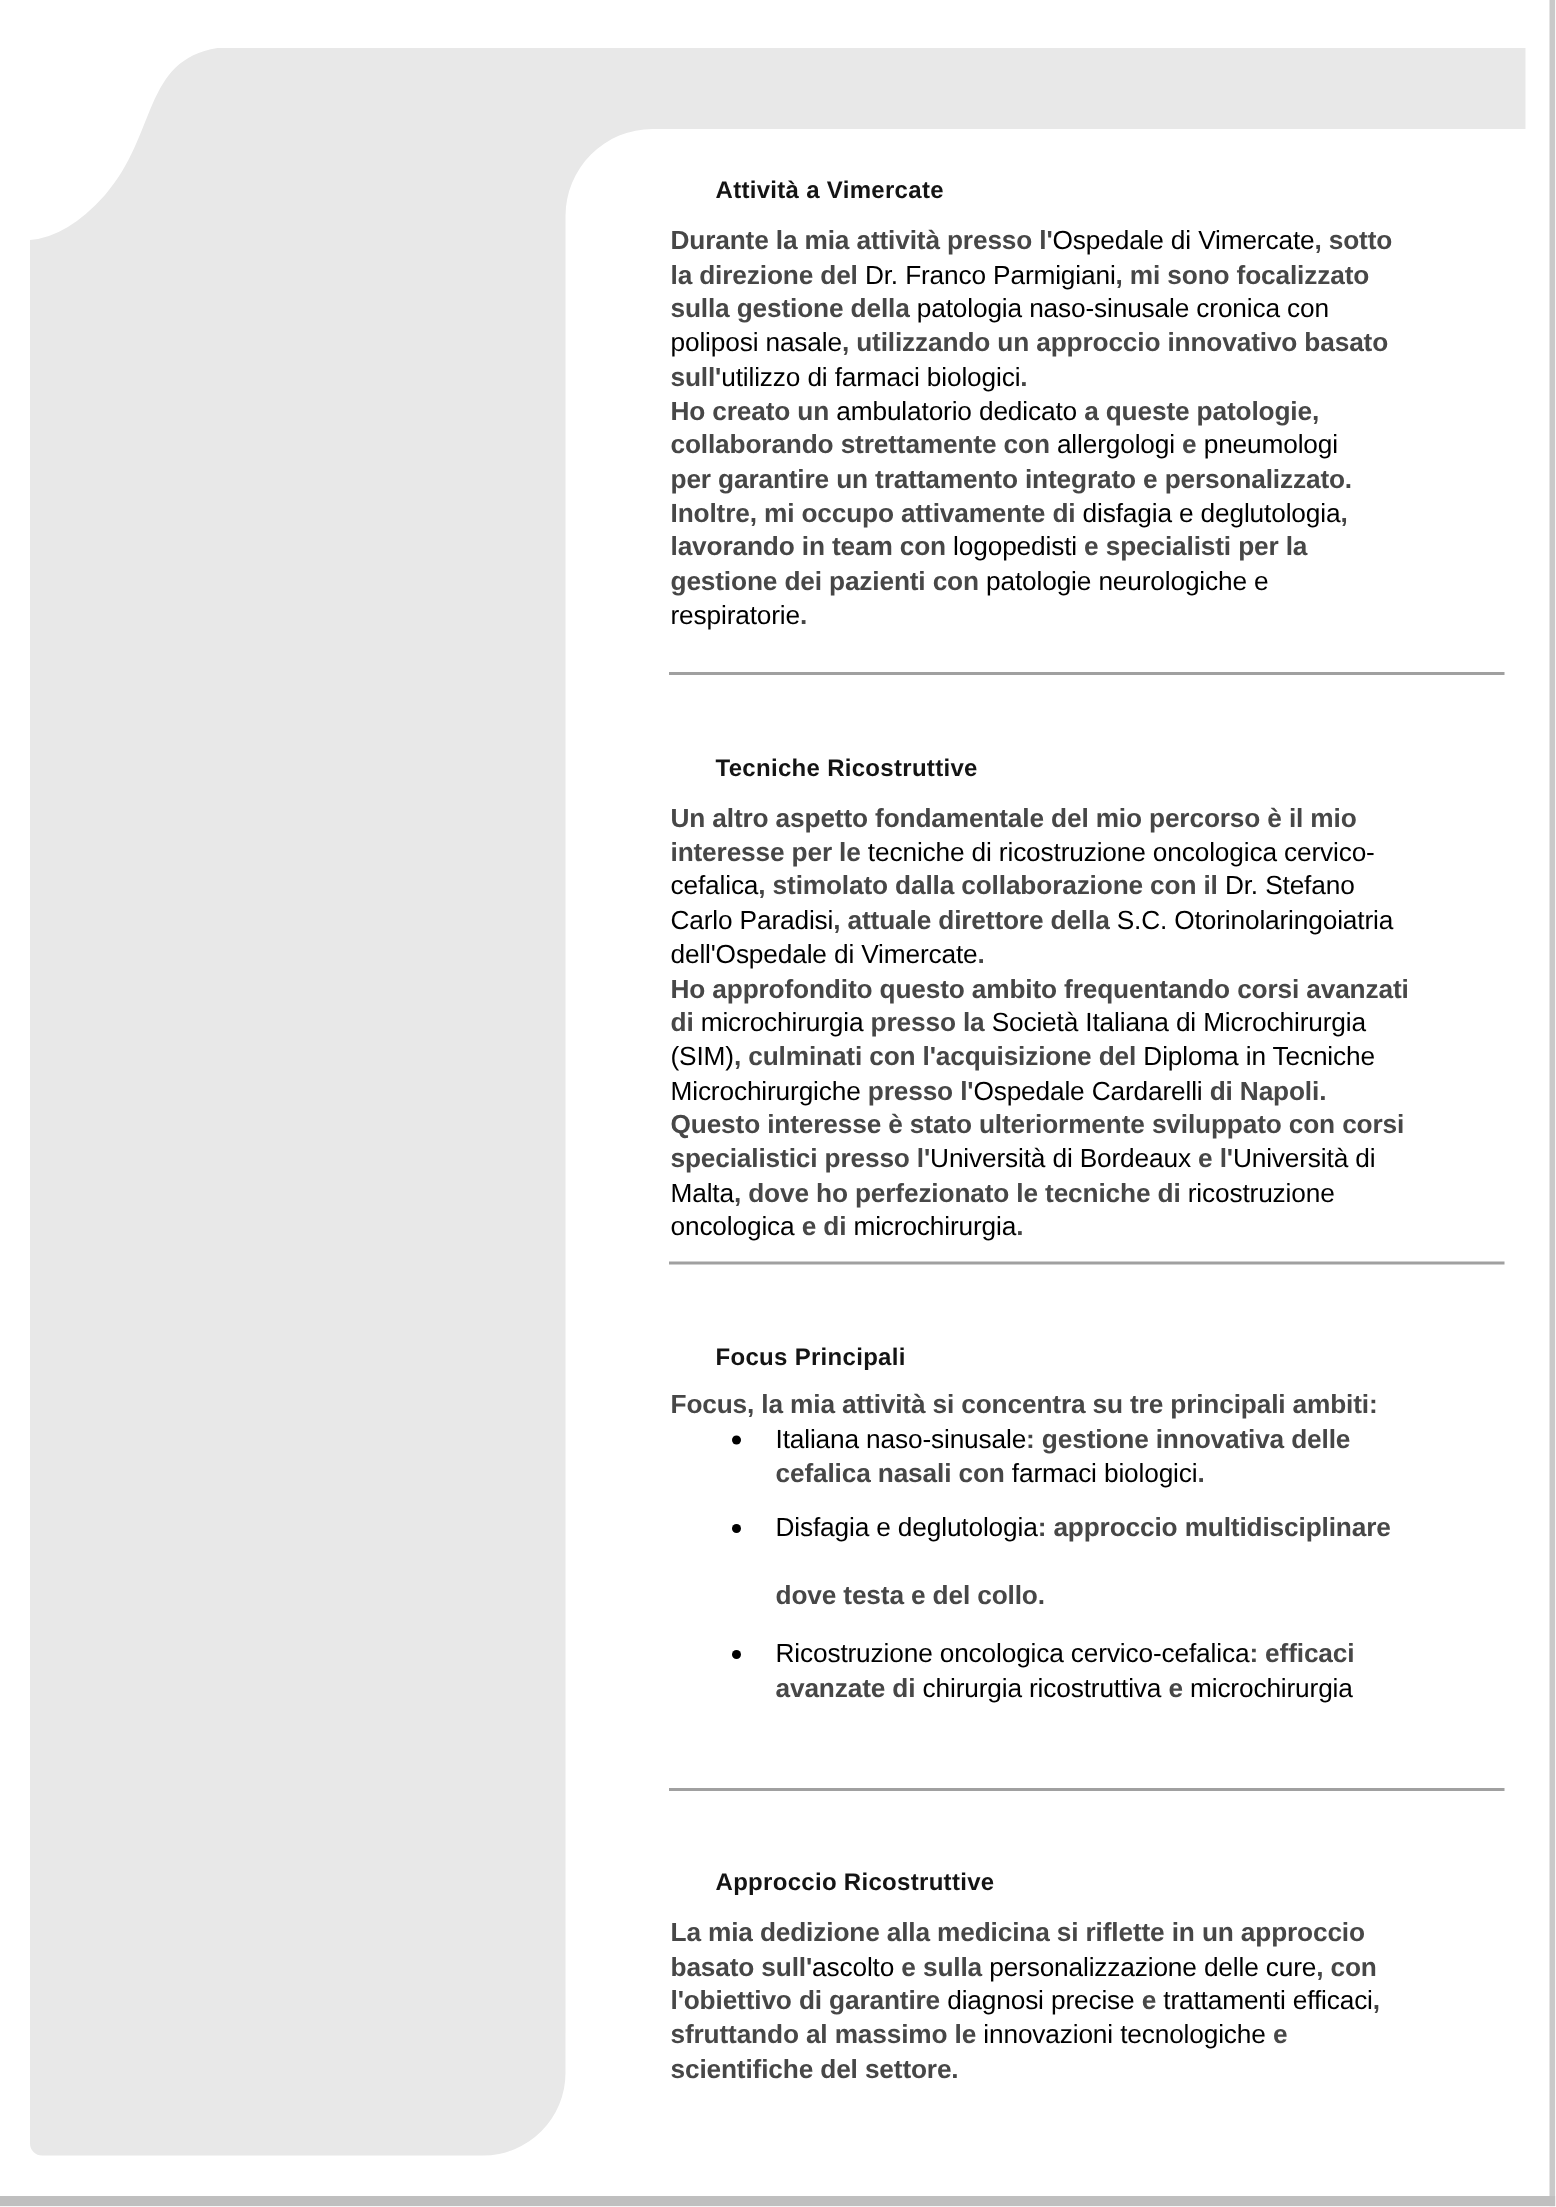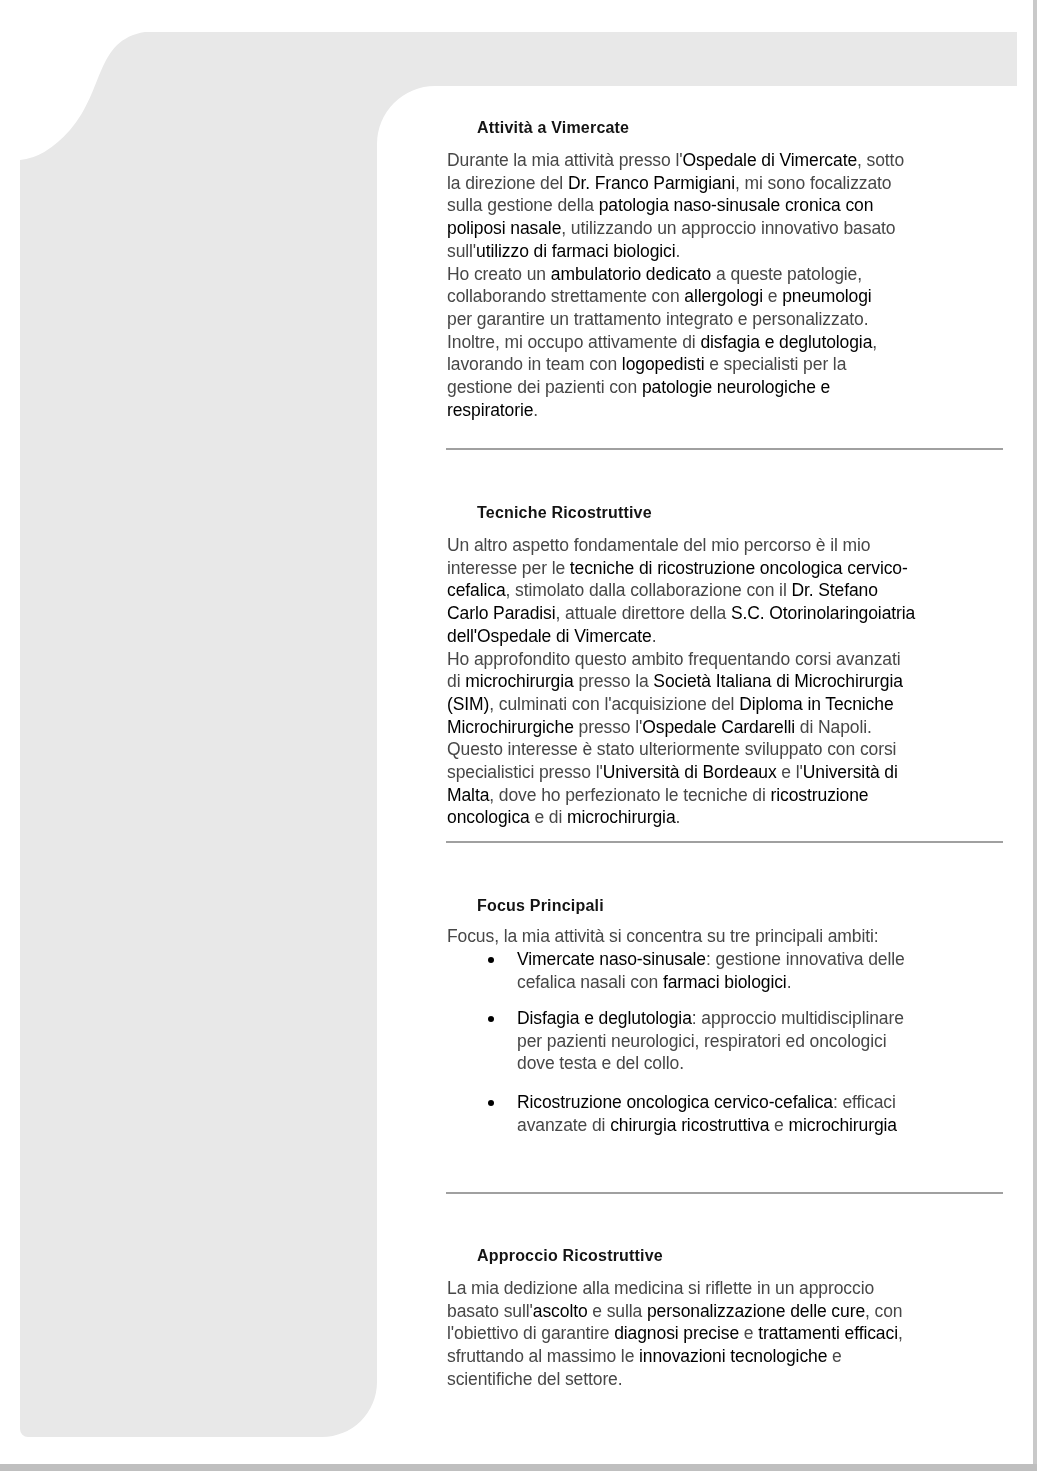--- a/index.html
+++ b/index.html
@@ -19,21 +19,21 @@
     color:var(--heading,#141414);
     white-space:nowrap;
   }
   .body{
     position:absolute;left:447px;width:582px;margin:0;
     font-size:17.5px;line-height:22.7px;letter-spacing:-0.1px;
     color:var(--body,#474747);
     white-space:nowrap;
   }
   .body .b, .btxt .b{font-weight:normal;color:var(--bold,#000000);}
-  .body .r, .btxt .r{font-weight:normal;color:var(--body,#474747);}
+  .body .r, .btxt .r{font-weight:bold;color:var(--body,#474747);}
   .divider{
     position:absolute;left:446px;width:557px;height:2px;
     background:var(--divider,#a0a0a0);
   }
   .bullet{position:absolute;left:447px;width:582px;}
   .dot{
     position:absolute;left:41px;top:9px;width:6px;height:6px;border-radius:50%;
     background:var(--bold,#000000);
   }
   .btxt{
@@ -80,25 +80,25 @@
   </section>
 
   <div class="divider" style="top:841px"></div>
 
   <section>
     <h2 class="hd" style="top:881px">Focus Principali</h2>
     <p class="body" style="top:925px"><span class="r">Focus, la mia attività si concentra su tre principali ambiti:</span></p>
 
     <div class="bullet" style="top:948px">
       <span class="dot"></span>
-      <span class="btxt"><span class="b">Vimercate naso-sinusale</span><span class="r">: gestione innovativa delle</span><br><span class="r">cefalica nasali con </span><span class="b">farmaci biologici</span><span class="r">.</span></span>
+      <span class="btxt"><span class="b">Italiana naso-sinusale</span><span class="r">: gestione innovativa delle</span><br><span class="r">cefalica nasali con </span><span class="b">farmaci biologici</span><span class="r">.</span></span>
     </div>
     <div class="bullet" style="top:1007px">
       <span class="dot"></span>
-      <span class="btxt"><span class="b">Disfagia e deglutologia</span><span class="r">: approccio multidisciplinare</span><br><span class="r">per pazienti neurologici, respiratori ed oncologici</span><br><span class="r">dove testa e del collo.</span></span>
+      <span class="btxt"><span class="b">Disfagia e deglutologia</span><span class="r">: approccio multidisciplinare</span><br><br><span class="r">dove testa e del collo.</span></span>
     </div>
     <div class="bullet" style="top:1091px">
       <span class="dot"></span>
       <span class="btxt"><span class="b">Ricostruzione oncologica cervico-cefalica</span><span class="r">: efficaci</span><br><span class="r">avanzate di </span><span class="b">chirurgia ricostruttiva</span><span class="r"> e </span><span class="b">microchirurgia</span><br></span>
     </div>
   </section>
 
   <div class="divider" style="top:1192px"></div>
 
   <section>

